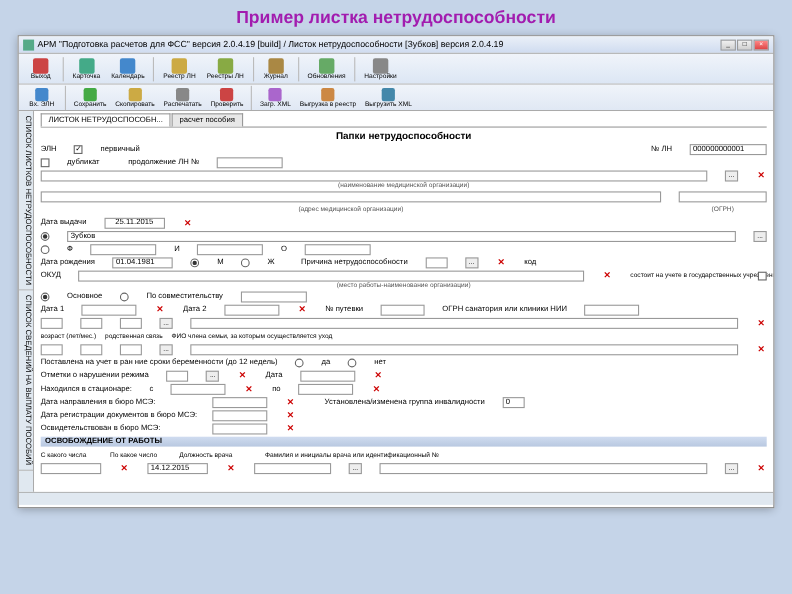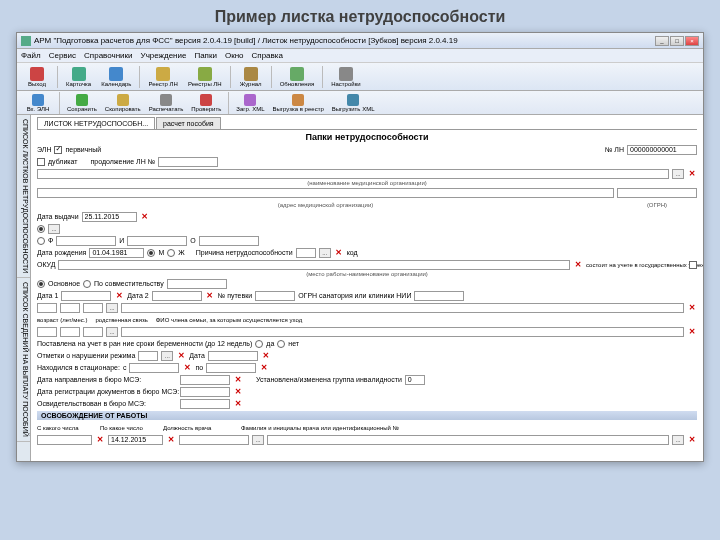--- a/index.html
+++ b/index.html
@@ -1,18 +1,18 @@
 <!DOCTYPE html>
 <html><head>
 <meta charset="utf-8">
 <style>
 *{box-sizing:border-box;margin:0;padding:0;font-family:Arial,sans-serif}
 body{background:#c5d4e8;width:720px;height:540px;overflow:hidden}
 .slide{padding:8px 16px}
-.slide-title{text-align:center;font-size:16px;font-weight:bold;margin-bottom:6px;color:#404040}
+.slide-title{text-align:center;font-size:16px;font-weight:bold;margin-bottom:6px;color:#a21caf}
 .app-window{background:#fff;border:1px solid #888;box-shadow:0 2px 8px rgba(0,0,0,0.3);height:430px;overflow:hidden}
 .titlebar{background:linear-gradient(#eaf0f8,#d0dcf0);height:16px;display:flex;align-items:center;padding:0 4px;font-size:8px;border-bottom:1px solid #aaa}
 .titlebar-icon{width:10px;height:10px;background:#5a8;margin-right:3px}
 .win-btns{margin-left:auto;display:flex;gap:1px}
 .win-btn{width:14px;height:10px;background:linear-gradient(#f0f0f0,#d0d0d0);border:1px solid #999;font-size:6px;text-align:center;line-height:8px}
 .menubar{background:#e8eef8;height:14px;display:flex;align-items:center;padding:0 4px;font-size:8px;gap:8px;border-bottom:1px solid #ccc}
 .menubar span{cursor:pointer}
 .toolbar{background:linear-gradient(#f0f4fa,#dce6f4);height:28px;display:flex;align-items:center;padding:0 4px;gap:2px;border-bottom:1px solid #aaa}
 .tool-btn{display:flex;flex-direction:column;align-items:center;padding:1px 4px;font-size:6px;min-width:32px}
 .tool-icon{width:14px;height:14px;border-radius:2px}
@@ -21,21 +21,21 @@
 .tool-btn2{display:flex;flex-direction:column;align-items:center;padding:1px 3px;font-size:6px;min-width:34px}
 .tool-icon2{width:12px;height:12px;border-radius:2px}
 .content{display:flex;height:calc(100% - 82px)}
 .vtab{width:14px;background:#e0e8f0;border-right:1px solid #aaa;display:flex;flex-direction:column}
 .vtab-item{writing-mode:vertical-rl;font-size:7px;padding:4px 1px;border-bottom:1px solid #bbb;text-align:center}
 .form-area{flex:1;background:#fff;overflow:hidden;padding:2px 6px;font-size:7px}
 .form-title{text-align:center;font-weight:bold;font-size:9px;margin:2px 0}
 .tabstrip{display:flex;font-size:7px;border-bottom:1px solid #999;margin-bottom:2px}
 .tab{padding:2px 6px;border:1px solid #999;border-bottom:none;background:#e8e8e8;margin-right:1px}
 .tab.active{background:#fff}
-.row{display:flex;align-items:center;gap:3px;margin:1px 0;min-height:11px}
+.row{display:flex;align-items:center;gap:16px;margin:1px 0;min-height:11px}
 .lbl{font-size:7px;white-space:nowrap}
 .inp{border:1px solid #999;height:10px;font-size:7px;padding:0 2px;background:#fff}
 .chk{width:8px;height:8px;border:1px solid #666;display:inline-block;background:#fff;position:relative}
 .chk.checked::after{content:"✓";position:absolute;font-size:7px;top:-2px;left:0}
 .rad{width:8px;height:8px;border:1px solid #666;border-radius:50%;display:inline-block;background:#fff;position:relative}
 .rad.checked::after{content:"";position:absolute;width:4px;height:4px;background:#333;border-radius:50%;top:1px;left:1px}
 .del-btn{width:10px;height:10px;color:#c00;font-weight:bold;font-size:8px;text-align:center;line-height:9px;cursor:pointer}
 .dots-btn{width:12px;height:10px;border:1px solid #999;background:#eee;font-size:6px;text-align:center;line-height:8px}
 .section-hdr{background:linear-gradient(#d0dcf0,#b8c8e0);font-size:7px;padding:1px 4px;margin:2px 0;font-weight:bold}
 .subtext{font-size:6px;color:#555;text-align:center;margin:1px 0}
@@ -54,29 +54,20 @@
     <div class="titlebar">
       <div class="titlebar-icon"></div>
       <span>АРМ "Подготовка расчетов для ФСС" версия 2.0.4.19 [build] / Листок нетрудоспособности [Зубков] версия 2.0.4.19</span>
       <div class="win-btns">
         <div class="win-btn">_</div>
         <div class="win-btn">□</div>
         <div class="win-btn" style="background:linear-gradient(#f88,#d44);color:#fff">×</div>
       </div>
     </div>
 
-    <div class="menubar">
-      <span>Файл</span>
-      <span>Сервис</span>
-      <span>Справочники</span>
-      <span>Учреждение</span>
-      <span>Папки</span>
-      <span>Окно</span>
-      <span>Справка</span>
-    </div>
 
     <div class="toolbar">
       <div class="tool-btn">
           <div class="tool-icon" style="background:#c44"></div>
           <span>Выход</span>
         </div>
       <div class="tool-sep"></div>
       <div class="tool-btn">
           <div class="tool-icon" style="background:#4a8"></div>
           <span>Карточка</span>
@@ -187,26 +178,27 @@
             <input class="inp" style="flex: 1 1 0%;">
             <input class="inp" style="width: 80px;">
           </div>
         <div class="row">
             <div class="subtext" style="flex:1">(адрес медицинской организации)</div>
             <div class="subtext" style="width:80px">(ОГРН)</div>
           </div>
 
         <div class="row">
           <span class="lbl">Дата выдачи</span>
-          <input class="inp" style="width: 55px;" value="25.11.2015">
+          <input class="inp" style="width: 55px; text-align: center;" value="25.11.2015">
           <div class="del-btn">✕</div>
         </div>
 
         <div class="row">
           <span class="rad checked"></span>
+          <input class="inp" style="flex: 1 1 0%;" value="Зубков">
           <div class="dots-btn">...</div>
         </div>
         <div class="row">
           <span class="rad"></span>
           <span class="lbl">Ф</span>
             <input class="inp" style="width: 60px;">
           <span class="lbl">И</span>
             <input class="inp" style="width: 60px;">
           <span class="lbl">О</span>
             <input class="inp" style="width: 60px;">

